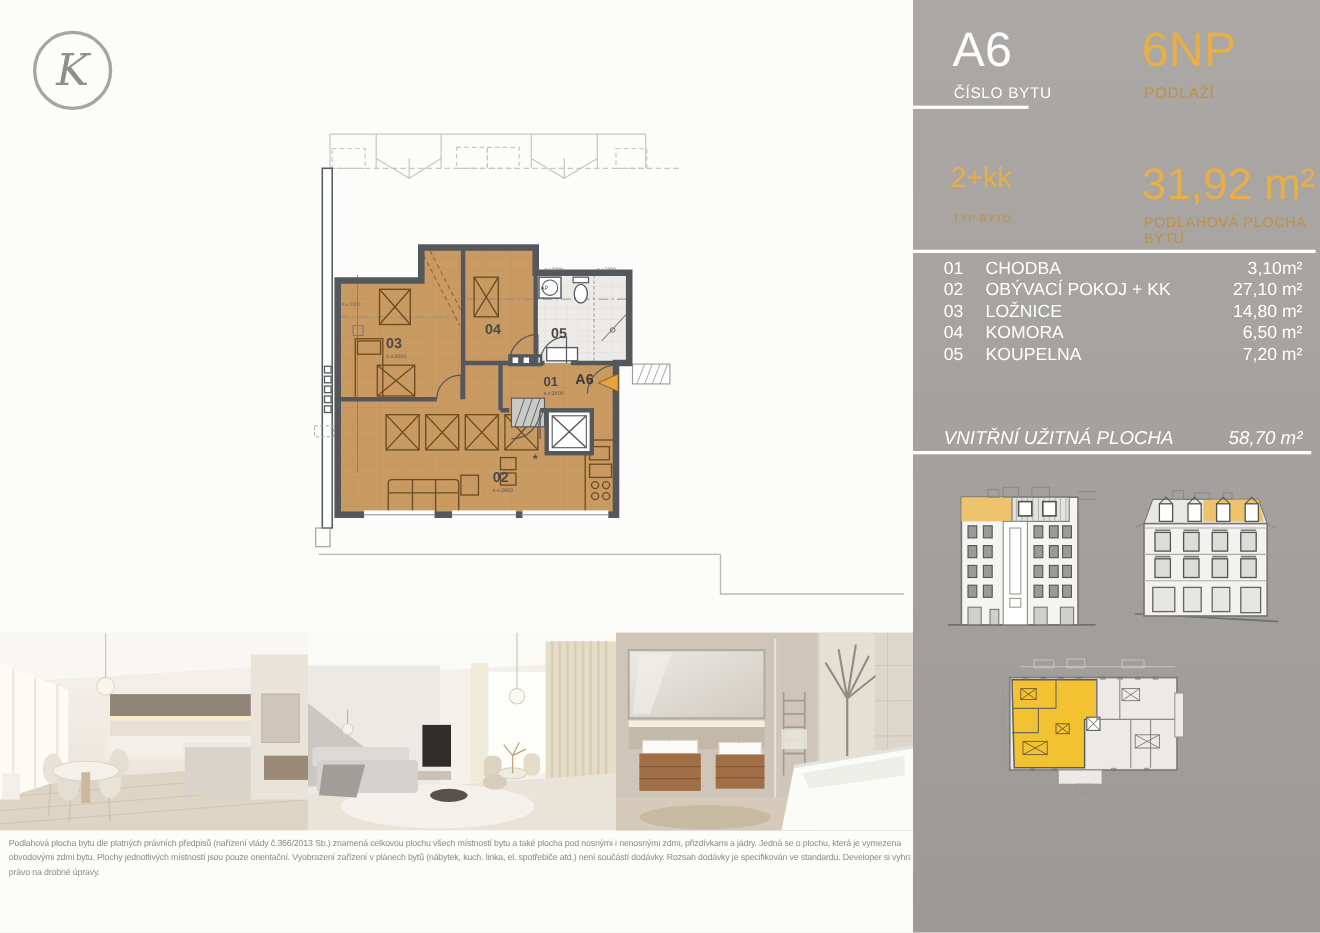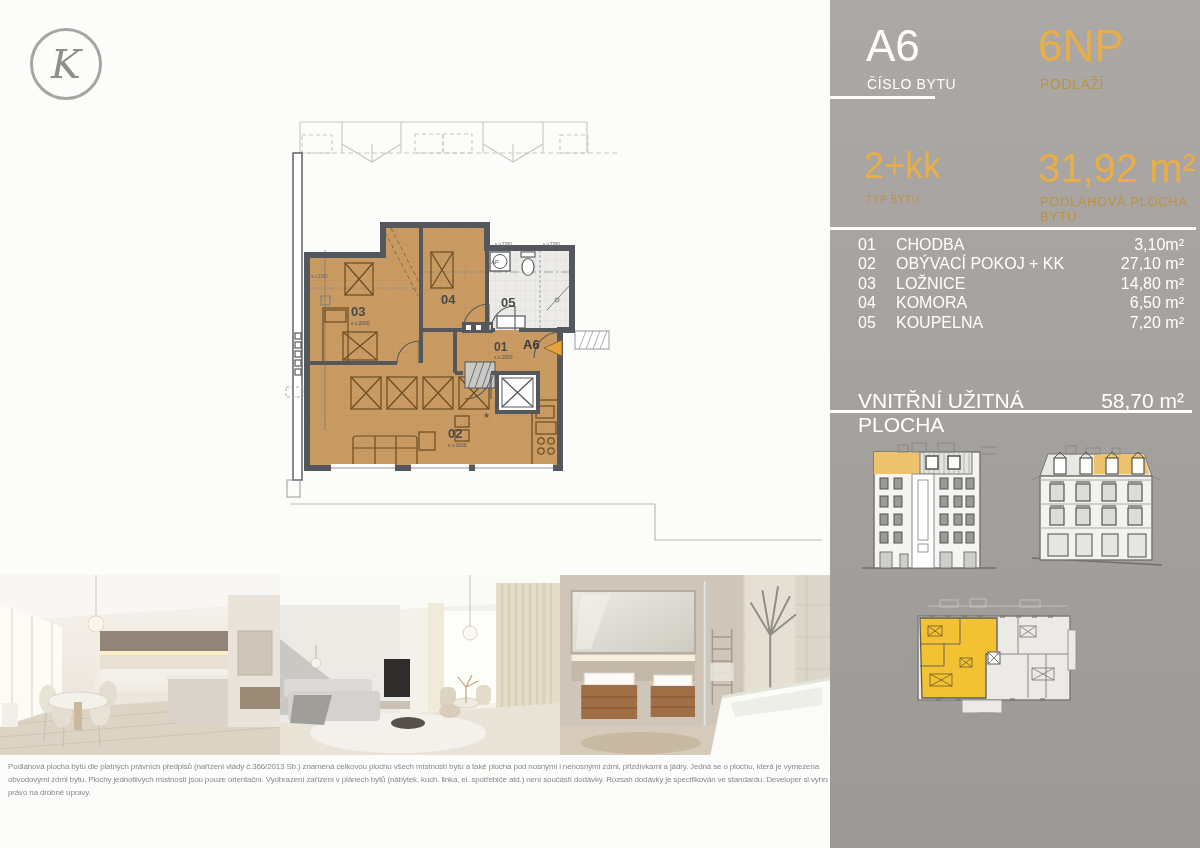--- a/index.html
+++ b/index.html
@@ -20,21 +20,21 @@
   .big.orange{color:#e8ae47;}
   .small-lab{font-size:14px;letter-spacing:.6px;color:#fff;}
   .small-lab.orange{color:#bd9340;}
   .wline{background:#fff;height:2.5px;}
 
   .room-row{display:flex;align-items:baseline;height:19.4px;color:#fff;font-size:16px;}
   .rnum{width:66px;padding-left:28px;box-sizing:border-box;}
   .rname{flex:1;}
   .rarea{text-align:left;padding-right:8px;}
 
-  .total-row{display:flex;color:#fff;font-size:21px;width:362px;}
+  .total-row{display:flex;color:#fff;font-size:17px;width:362px;font-style:italic;}
   .total-row .tlab{padding-left:28px;flex:1;}
   .total-row .tval{text-align:center;padding-right:8px;}
 
   
   .photos{left:0;top:575px;width:830px;height:180px;display:flex;}
   .photo{height:180px;}
   .photo svg{display:block;width:100%;height:100%;}
 
   
   .disclaimer{left:8px;top:760px;width:820px;color:#8a8a8a;font-size:8px;
@@ -334,21 +334,21 @@
 
   <div class="abs panel">
 
     <div class="abs big" style="left:36px;top:24px">A6</div>
     <div class="abs small-lab" style="left:37px;top:76px">ČÍSLO BYTU</div>
     <div class="abs wline" style="left:0;top:96px;width:105px"></div>
 
     <div class="abs big orange" style="left:208px;top:24px">6NP</div>
     <div class="abs small-lab orange" style="left:210px;top:76px">PODLAŽÍ</div>
 
-    <div class="abs big orange" style="left:34px;top:148px;font-size:36px">2+kk</div>
+    <div class="abs big orange" style="left:34px;top:148px;font-size:26px">2+kk</div>
     <div class="abs small-lab orange" style="left:36px;top:194px;font-size:10px">TYP BYTU</div>
 
     <div class="abs big orange" style="left:208px;top:148px;font-size:40px">31,92 m²</div>
     <div class="abs small-lab orange" style="left:210px;top:194px;font-size:13px">PODLAHOVÁ PLOCHA BYTU</div>
 
     <div class="abs wline" style="left:0;top:227px;width:366px"></div>
 
     <div class="abs" style="left:0;top:236px;width:362px">
       <div class="room-row">
         <span class="rnum">01</span>

